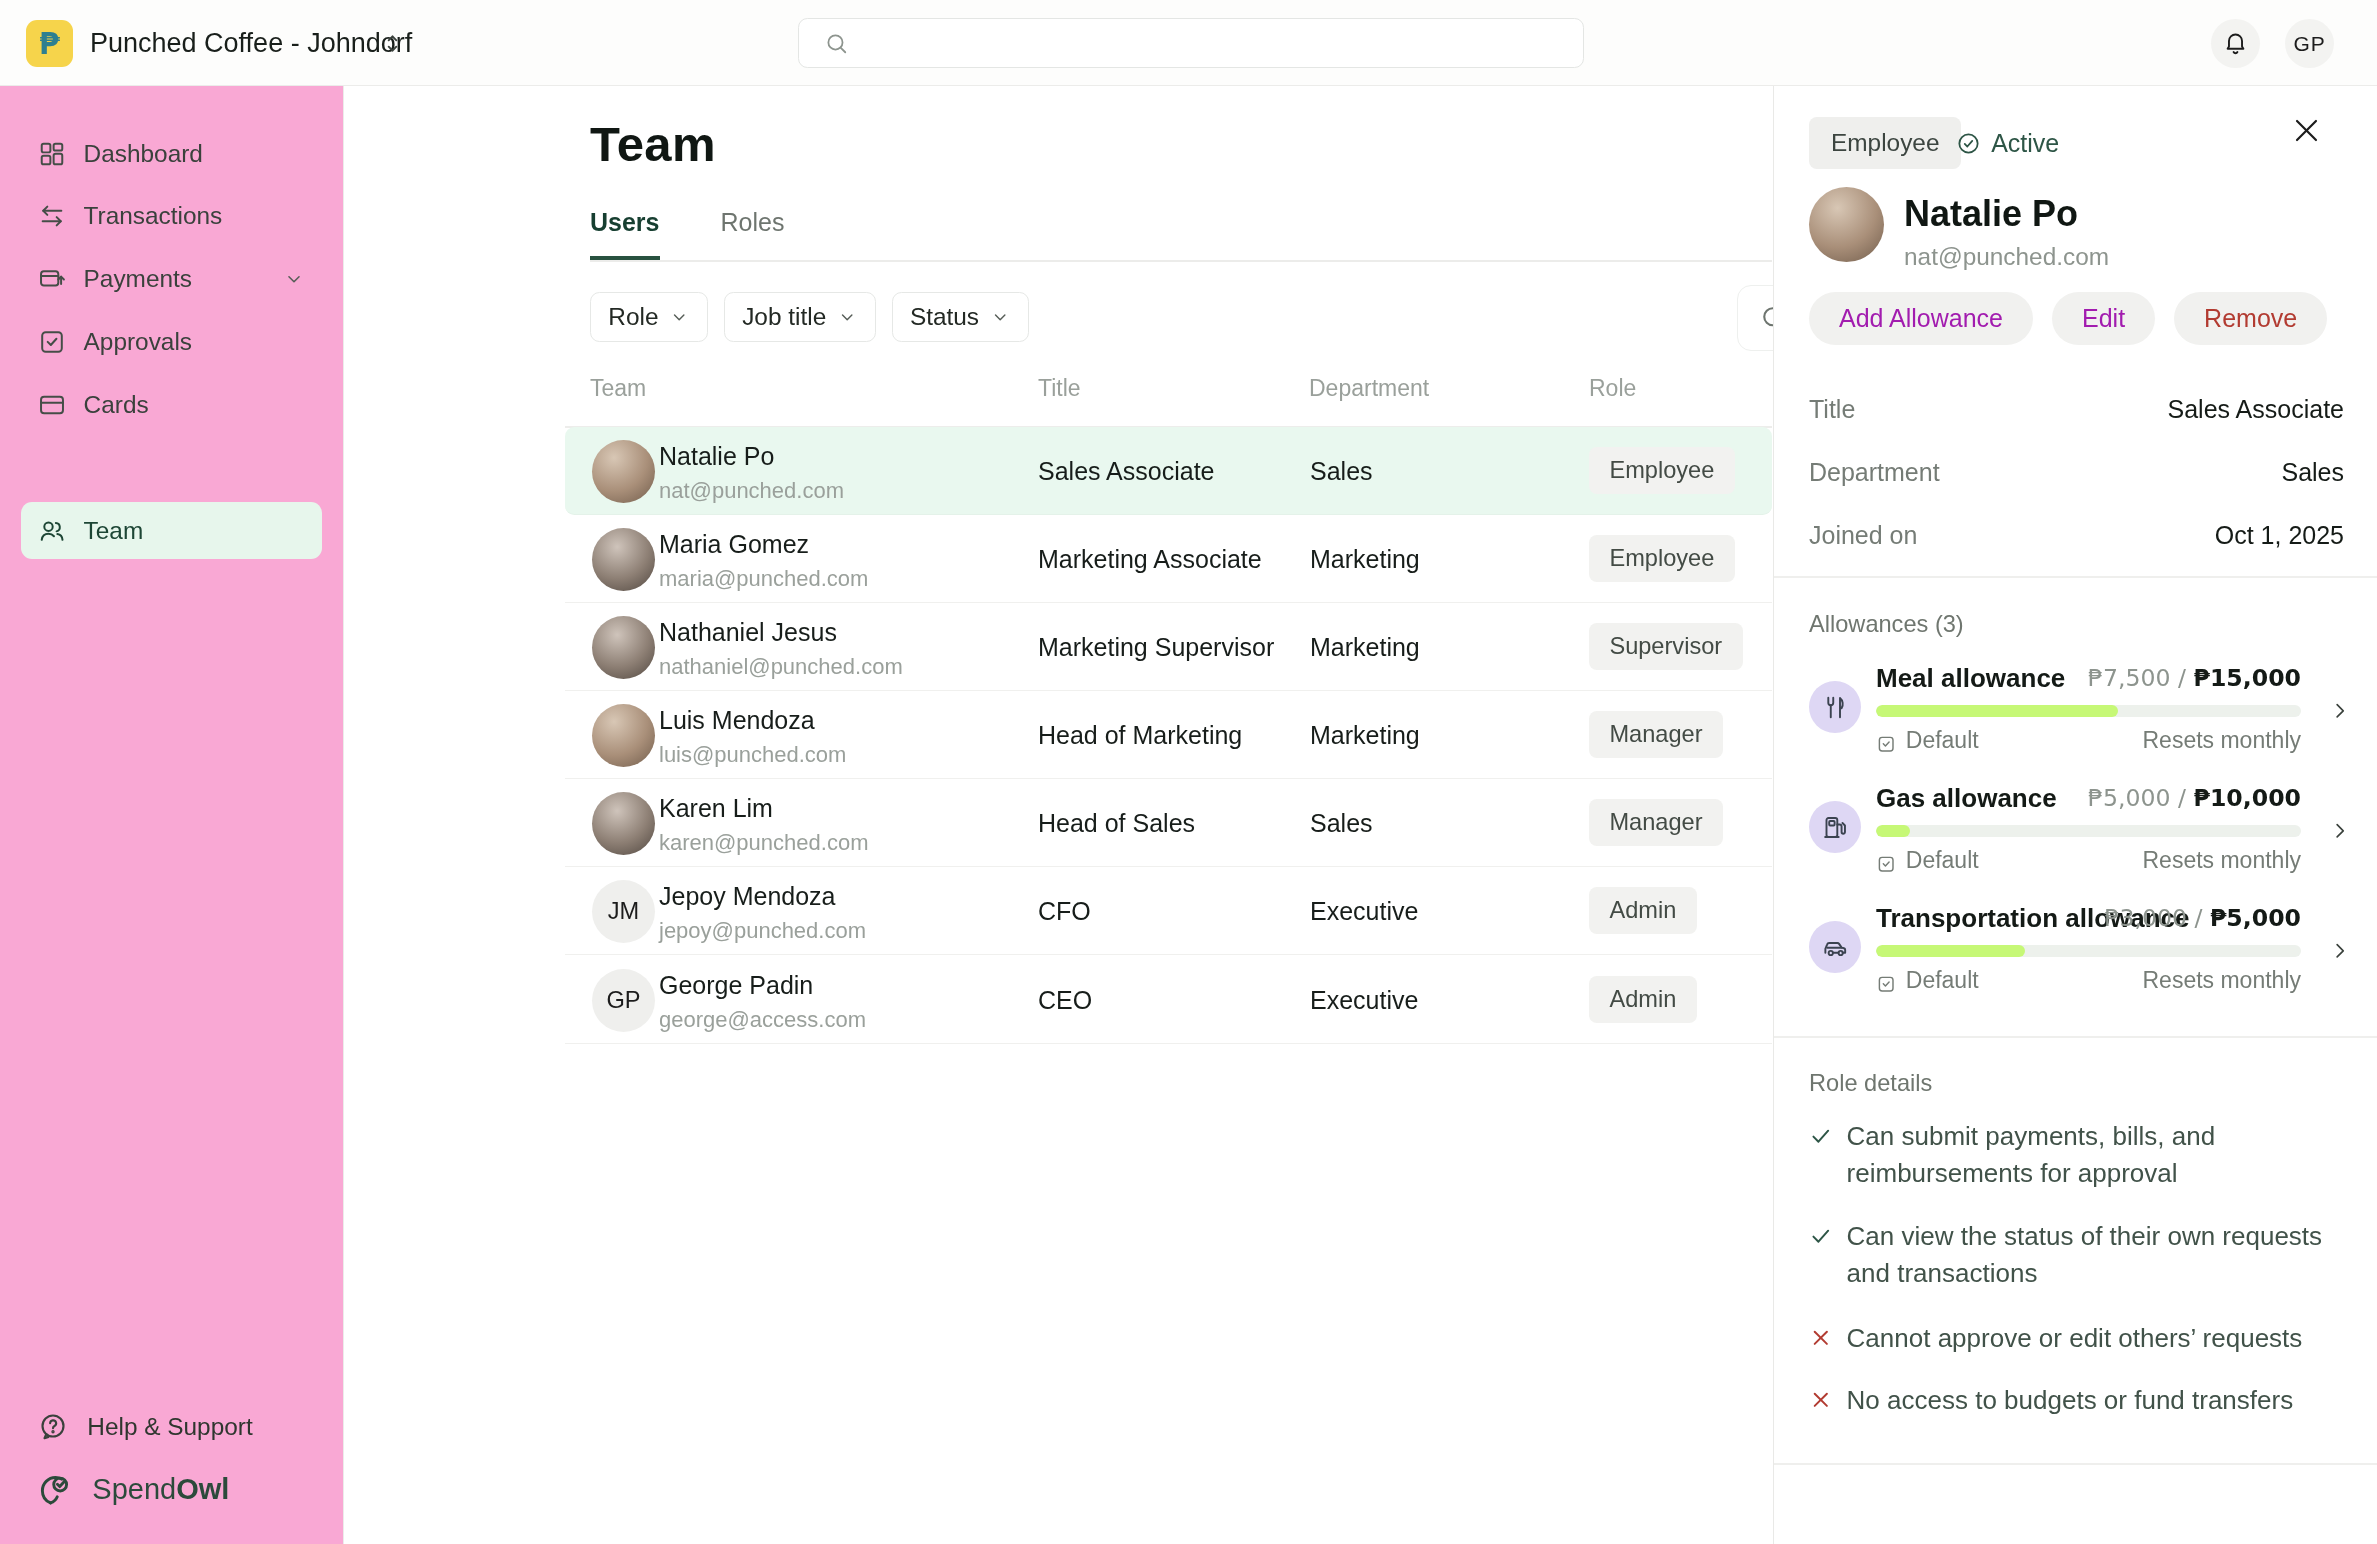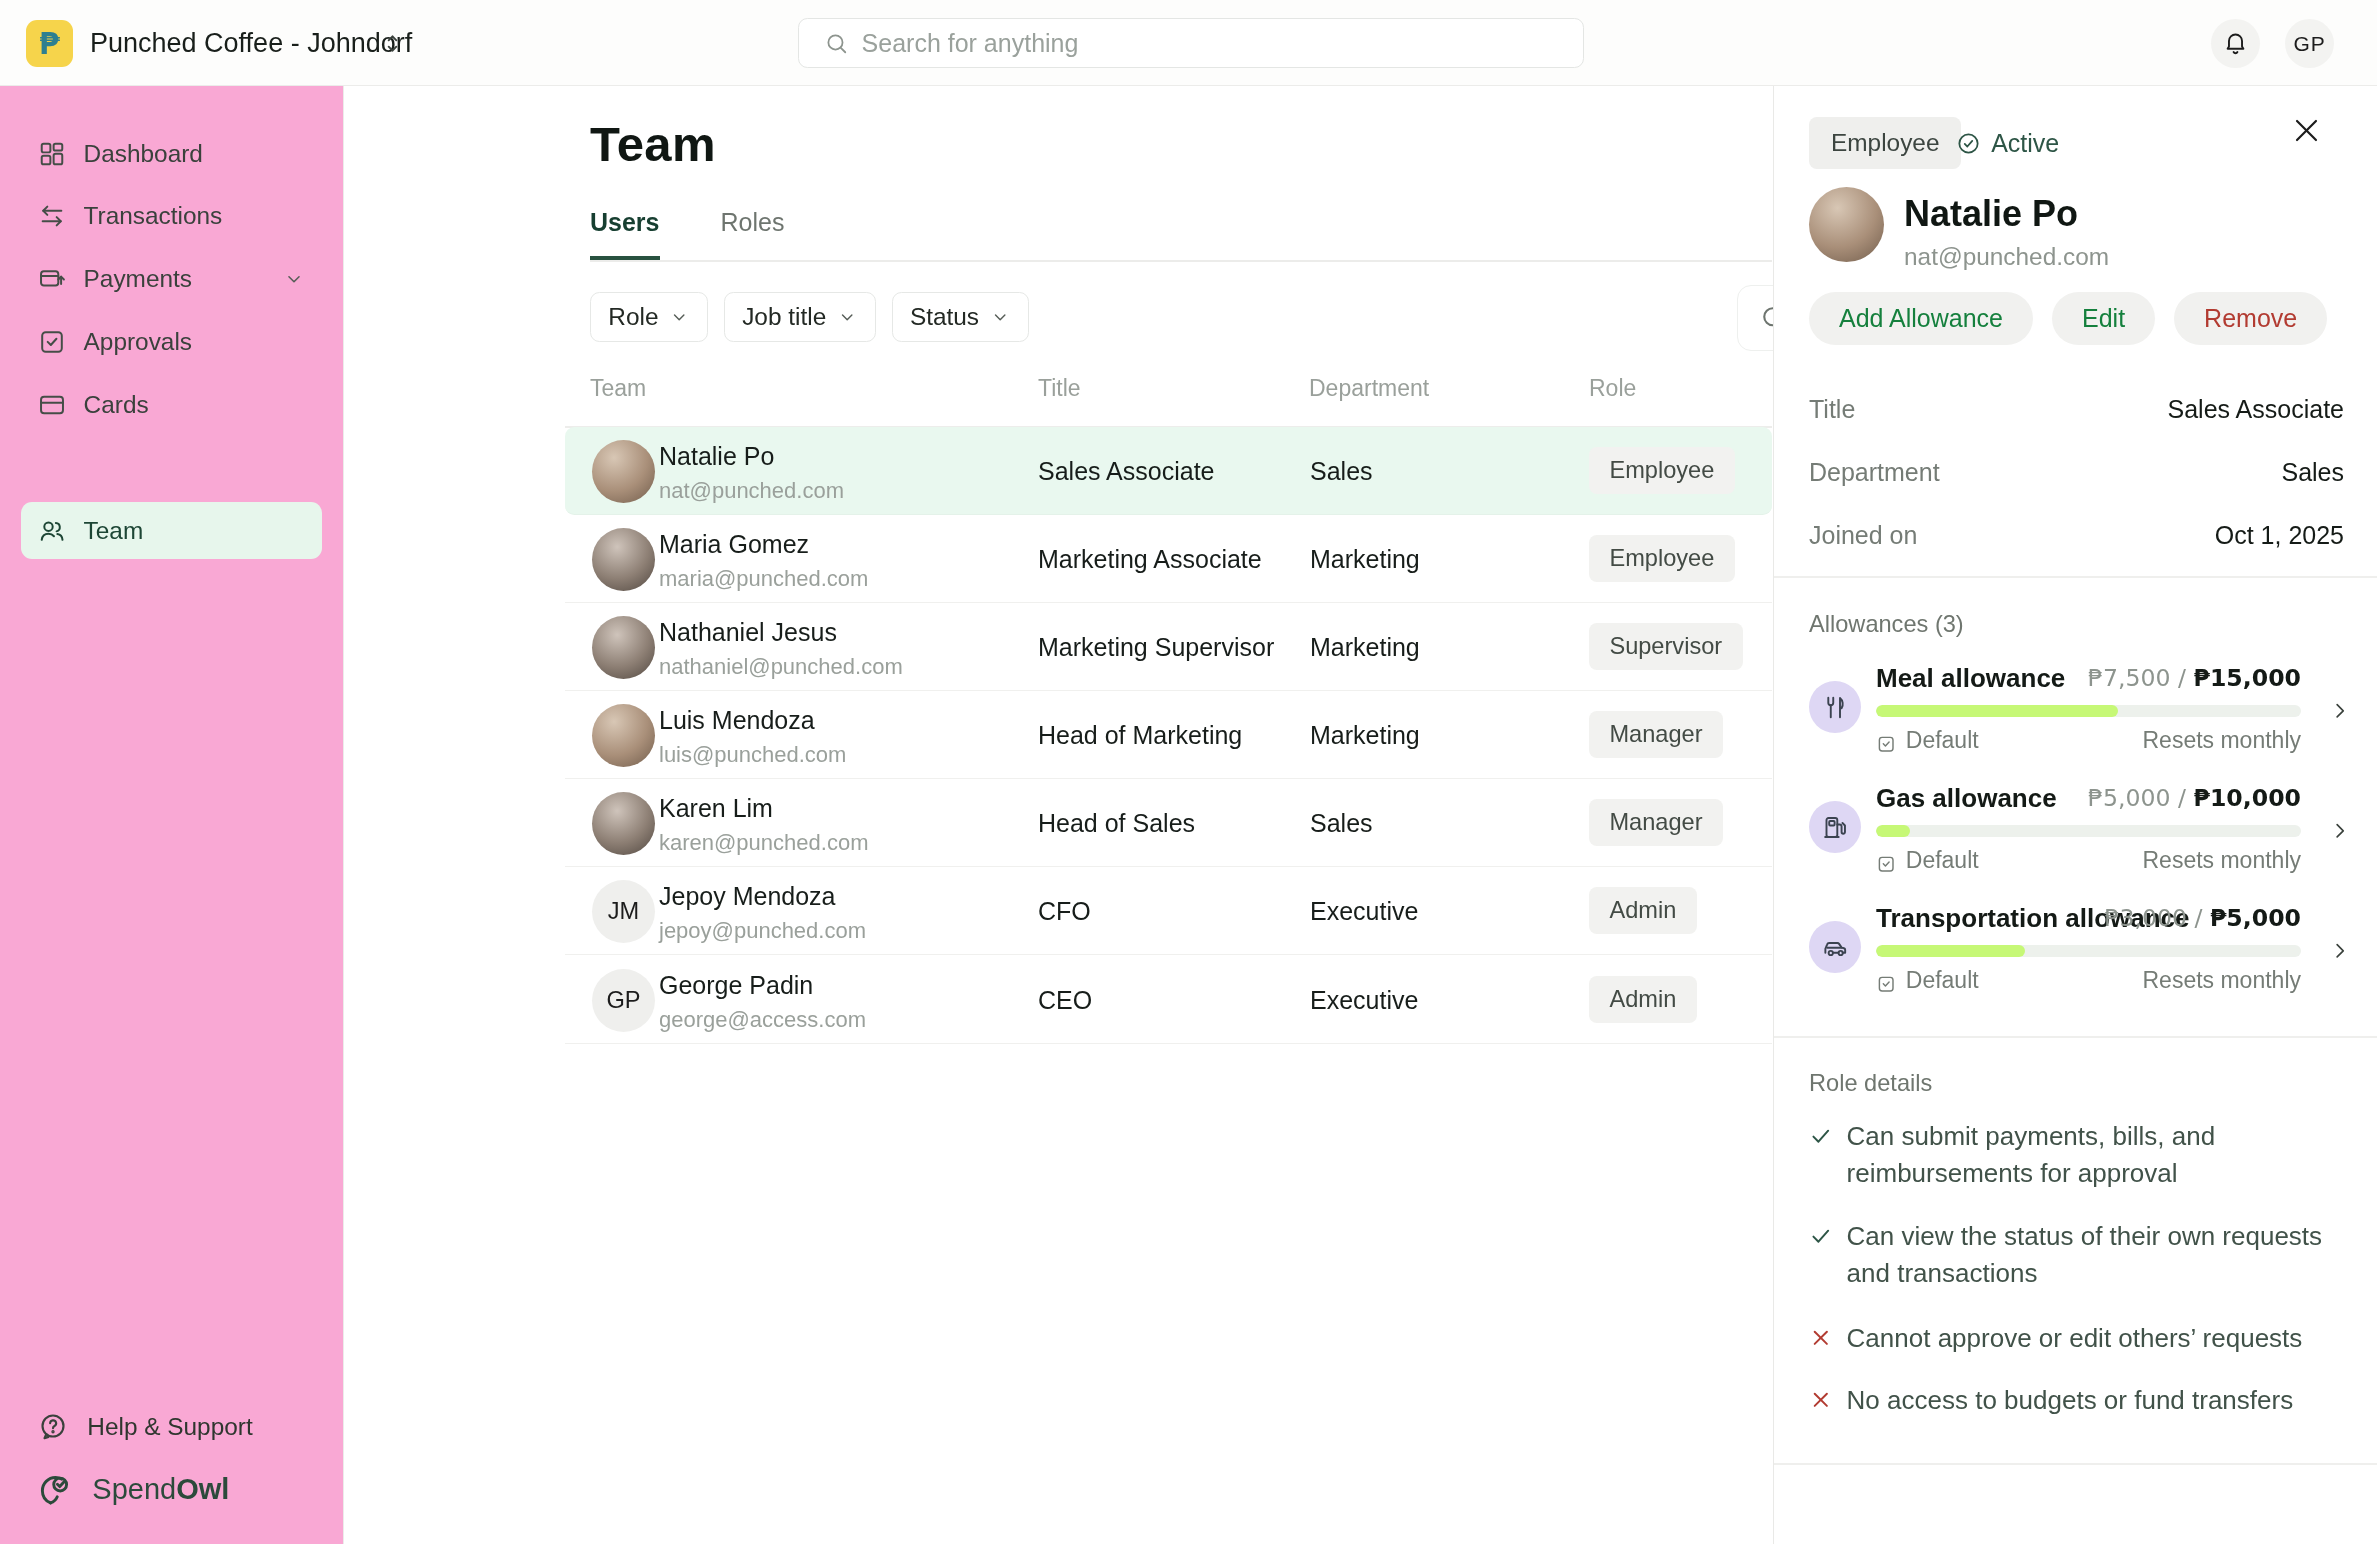--- a/index.html
+++ b/index.html
@@ -88,21 +88,21 @@
     display:flex; align-items:center; padding:0 22px; font-size:24.4px; color:#3c4540; }
   .p-status { position:absolute; left:182px; top:31px; height:52px; display:flex; align-items:center;
     gap:10.2px; font-size:25px; color:#2d5546; font-weight:500; }
   .p-status .ico { width:25px; height:25px; }
   .p-avatar { position:absolute; left:35px; top:101px; width:75px; height:75px; border-radius:50%;
     background:radial-gradient(circle at 38% 28%, #d8c7b5 0%, #a98f79 55%, #6f5b4a 100%); }
   .p-name { position:absolute; left:130px; top:107px; font-size:36px; font-weight:600; color:#101713; }
   .p-email { position:absolute; left:130px; top:157px; font-size:24.4px; color:#8d948e; }
   .p-actions { position:absolute; left:35px; top:206px; display:flex; gap:19px; }
   .pill { height:53px; border-radius:27px; background:#f1f1ef; border:0; display:flex; align-items:center;
-    padding:0 30px; font-size:25px; font-weight:500; color:#15803d; cursor:pointer;
+    padding:0 30px; font-size:25px; font-weight:500; color:#a21caf; cursor:pointer;
     font-family:"Liberation Sans",sans-serif; }
   .pill.danger { color:#b23b31; }
   .detail-row { position:absolute; left:35px; width:535px; height:63px; display:flex;
     align-items:center; justify-content:space-between; }
   .detail-row .dl { font-size:25px; color:#757c76; }
   .detail-row .dv { font-size:25px; font-weight:500; color:#151b17; }
   .divider { position:absolute; left:0; width:605px; height:1.6px; background:#efefed; }
   .sec-label { position:absolute; left:35px; font-size:23.6px; color:#6f766f; }
   .allow-row { position:absolute; left:0; width:605px; height:102px; cursor:pointer; }
   .a-icon { position:absolute; left:35px; top:20.4px; width:52px; height:52px; border-radius:50%;
@@ -137,21 +137,20 @@
         <path d="M8.6 14.8 12 18.4l3.4-3.6"></path>
       </svg>
   </span>
   <div class="search-wrap">
     <span class="ico">
       <svg viewBox="0 0 24 24">
           <circle cx="11" cy="11" r="6.8"></circle>
           <path d="M15.9 15.9 20.4 20.4"></path>
         </svg>
     </span>
-    <input type="text" placeholder="Search for anything" style="">
   </div>
   <div class="circle-btn bell">
     <span class="ico">
       <svg viewBox="0 0 24 24">
           <path d="M17.8 14.6V9.8a5.8 5.8 0 1 0-11.6 0v4.8L5 16.6h14z"></path>
           <path d="M10.3 19.6a1.9 1.9 0 0 0 3.4 0"></path>
         </svg>
     </span>
   </div>
   <div class="circle-btn gp">GP</div>

